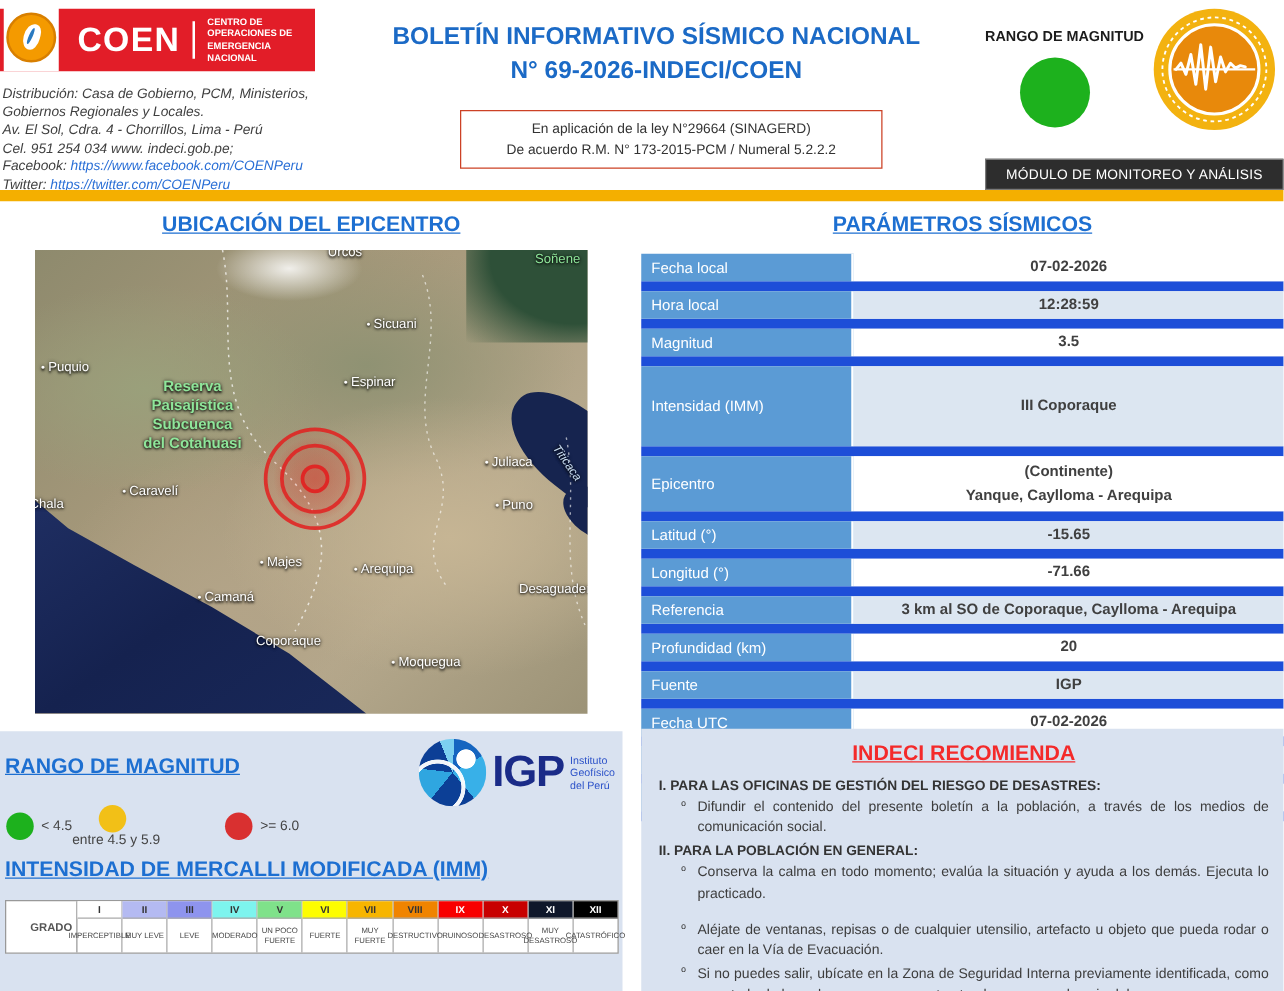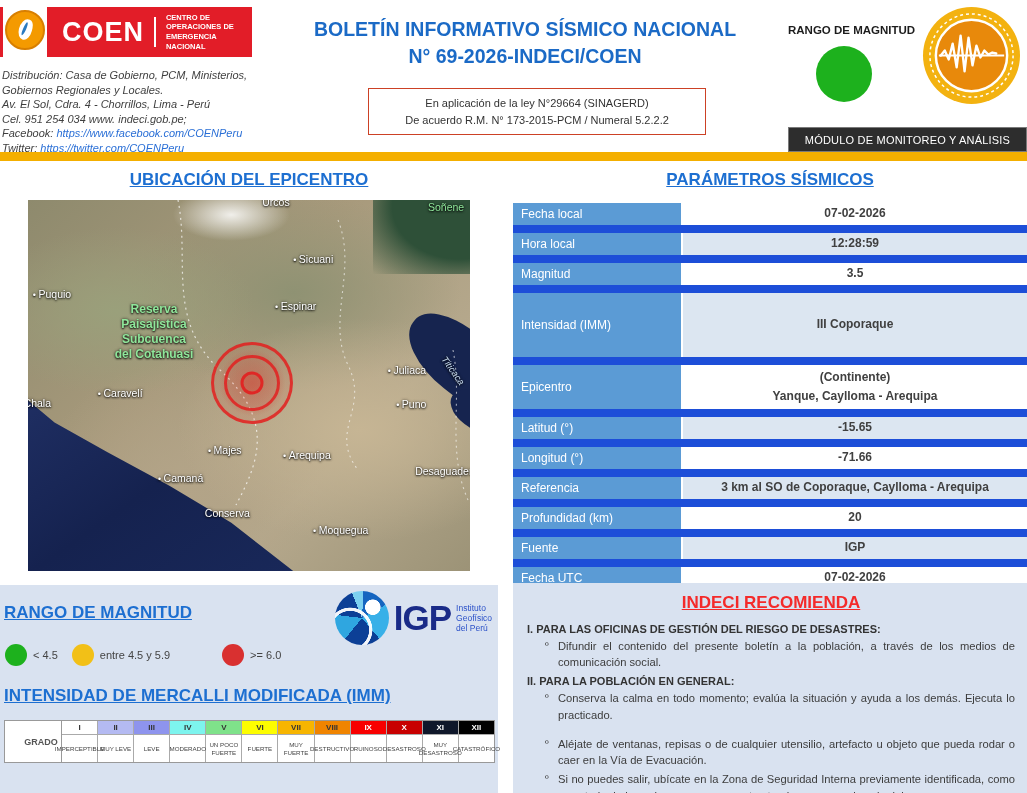--- a/index.html
+++ b/index.html
@@ -100,21 +100,21 @@
       radial-gradient(circle at 28% 72%, transparent 0 34%, rgba(255,255,255,.95) 35% 40%, transparent 41%),
       radial-gradient(circle at 70% 30%, #fff 0 14%, transparent 15%),
       conic-gradient(from 140deg,#0c3f96 0 22%,#2fa6e0 22% 38%,#0c3f96 38% 55%,#7cd0f0 55% 62%,#1565c0 62% 78%,#38b0e8 78% 100%);}
   .igp-acronym{font-size:35px;font-weight:bold;color:#1a2b88;letter-spacing:-1px;margin-right:5px;}
   .igp-name{font-size:8.5px;color:#2b51c8;line-height:1.2;white-space:pre-line;}
 
   .legend{position:absolute;left:5px;top:59px;display:flex;align-items:center;}
   .legend-item{display:flex;align-items:center;}
   .legend-dot{width:22px;height:22px;border-radius:50%;margin-right:6px;}
   .legend-label{font-size:11px;color:#444;}
-  .li2{margin-left:14px;} .li3{margin-left:52px;}
+  .li2{flex-direction:column;} .li3{margin-left:52px;}
 
   .mercalli{position:absolute;left:4px;top:135px;width:491px;display:flex;background:#fff;
             border:1px solid #999;box-sizing:border-box;font-family:"Liberation Sans",sans-serif;}
   .grado-cell{width:40px;border-right:1px solid #999;display:flex;align-items:center;justify-content:center;
               font-size:9px;font-weight:bold;color:#555;margin-left:16px;}
   .m-col{flex:1;border-right:1px solid #aaa;display:flex;flex-direction:column;min-width:0;}
   .m-col:last-child{border-right:none;}
   .m-num{height:13px;border-bottom:1px solid #aaa;display:flex;align-items:center;justify-content:center;
          font-size:8px;font-weight:bold;}
   .m-desc{height:27px;display:flex;align-items:center;justify-content:center;text-align:center;
@@ -204,21 +204,21 @@
 del Cotahuasi</span>
     <span class="map-label dotted" style="left: 81.4%; top: 44.3%; color: rgb(255, 255, 255);">Juliaca</span>
     <span class="map-label lake-label" style="left: 92.5%; top: 44.5%; color: rgb(200, 221, 242); transform: rotate(55deg);">Titicaca</span>
     <span class="map-label dotted" style="left: 83.3%; top: 53.5%; color: rgb(255, 255, 255);">Puno</span>
     <span class="map-label" style="left: -1%; top: 53.2%; color: rgb(255, 255, 255);">Chala</span>
     <span class="map-label dotted" style="left: 15.8%; top: 50.3%; color: rgb(255, 255, 255);">Caravelí</span>
     <span class="map-label dotted" style="left: 40.7%; top: 65.8%; color: rgb(255, 255, 255);">Majes</span>
     <span class="map-label dotted" style="left: 57.7%; top: 67%; color: rgb(255, 255, 255);">Arequipa</span>
     <span class="map-label dotted" style="left: 29.4%; top: 73.2%; color: rgb(255, 255, 255);">Camaná</span>
     <span class="map-label" style="left: 87.6%; top: 71.3%; color: rgb(255, 255, 255);">Desaguadero</span>
-    <span class="map-label" style="left: 40%; top: 82.7%; color: rgb(255, 255, 255);">Conserva</span>
+    <span class="map-label" style="left: 40%; top: 82.7%; color: rgb(255, 255, 255);">Coporaque</span>
     <span class="map-label dotted" style="left: 64.5%; top: 87.3%; color: rgb(255, 255, 255);">Moquegua</span>
 
     <div class="epicenter">
       <div class="ec1"></div>
       <div class="ec2"></div>
       <div class="ec3"></div>
     </div>
   </div>
 
   <div class="sec-h h-params">PARÁMETROS SÍSMICOS</div>

